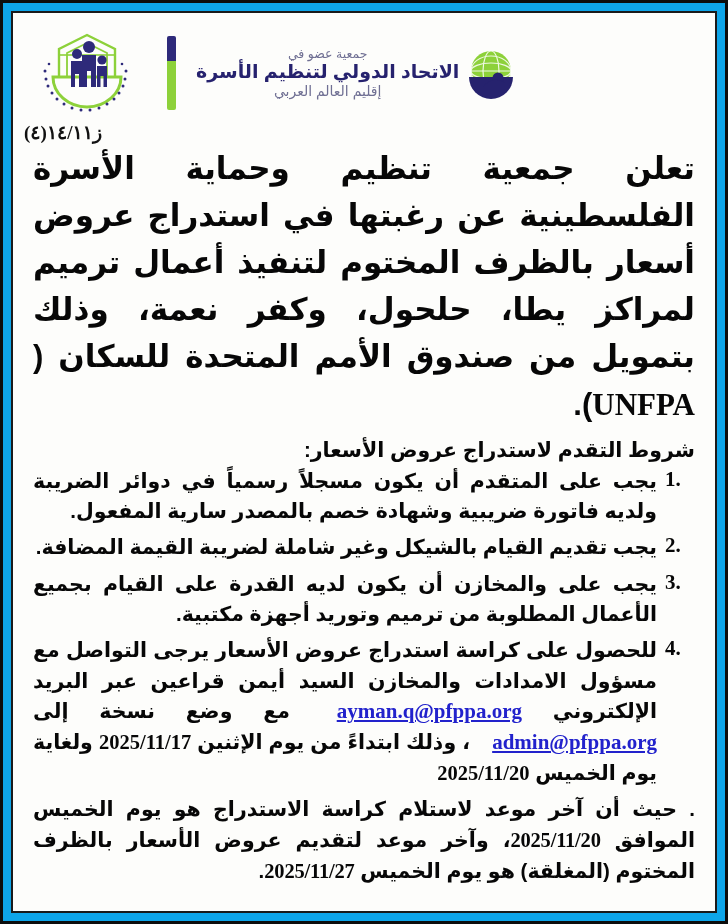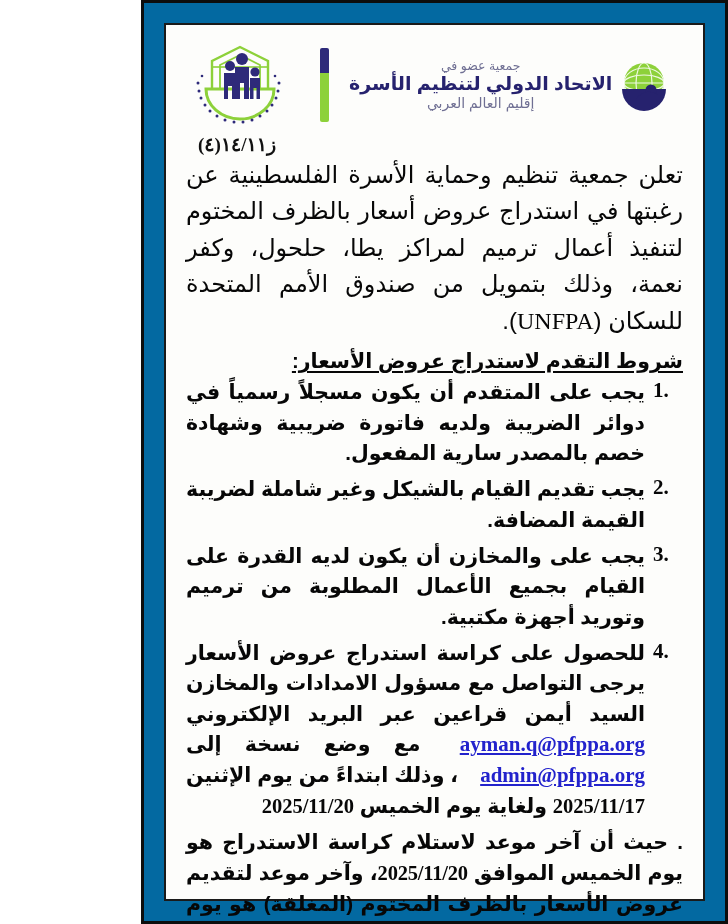--- a/index.html
+++ b/index.html
@@ -11,24 +11,24 @@
     width: 728px;
     height: 924px;
     background: #ffffff;
     font-family: "Liberation Sans", "DejaVu Sans", sans-serif;
     overflow: hidden;
   }
 
   
   .page {
     box-sizing: border-box;
-    width: 587px;
+    width: 728px;
     height: 924px;
-    padding: 20px;
-    background: #0369a1;
+    padding: 8px;
+    background: #0ea5e9;
     border: 3px solid #0d0d0d;
   }
   .page-inner {
     box-sizing: border-box;
     width: 100%;
     height: 100%;
     border: 2px solid #1a1a1a;
     background: #fdfdfb;
     padding: 6px 16px 4px 16px;
     position: relative;
@@ -94,21 +94,21 @@
     color: #6f6f93;
     margin-top: 2px;
     letter-spacing: 0.5px;
   }
   .ippf-mark { width: 56px; height: 56px; flex: 0 0 auto; }
 
   
   .ref-no {
     position: absolute;
     top: 108px;
-    left: 32px;
+    left: 11px;
     direction: ltr;
     font-size: 19px;
     font-weight: 600;
     color: #111;
     font-family: "Liberation Serif", "DejaVu Serif", serif;
   }
 
   
   .title-block {
     text-align: center;
@@ -123,40 +123,39 @@
     letter-spacing: -0.3px;
   }
 
   
   .content {
     flex: 1 1 auto;
     padding: 0 4px;
   }
 
   .intro {
-    font-size: 24px;
-    font-weight: normal;
+    font-size: 31px;
+    font-weight: bold;
     line-height: 1.52;
     color: #070707;
     text-align: justify;
     text-align-last: right;
     margin: 4px 0 10px 0;
   }
   .intro .ltr {
     direction: ltr;
     unicode-bidi: embed;
     display: inline-block;
     font-family: "Liberation Serif", "DejaVu Serif", serif;
   }
 
   .conditions-heading {
     font-size: 20.5px;
     font-weight: bold;
     color: #070707;
-    text-decoration: underline;
     text-underline-offset: 3px;
     margin: 2px 0 4px 0;
     text-align: right;
   }
 
   ol.conditions {
     list-style: none;
     margin: 0;
     padding: 0;
   }

